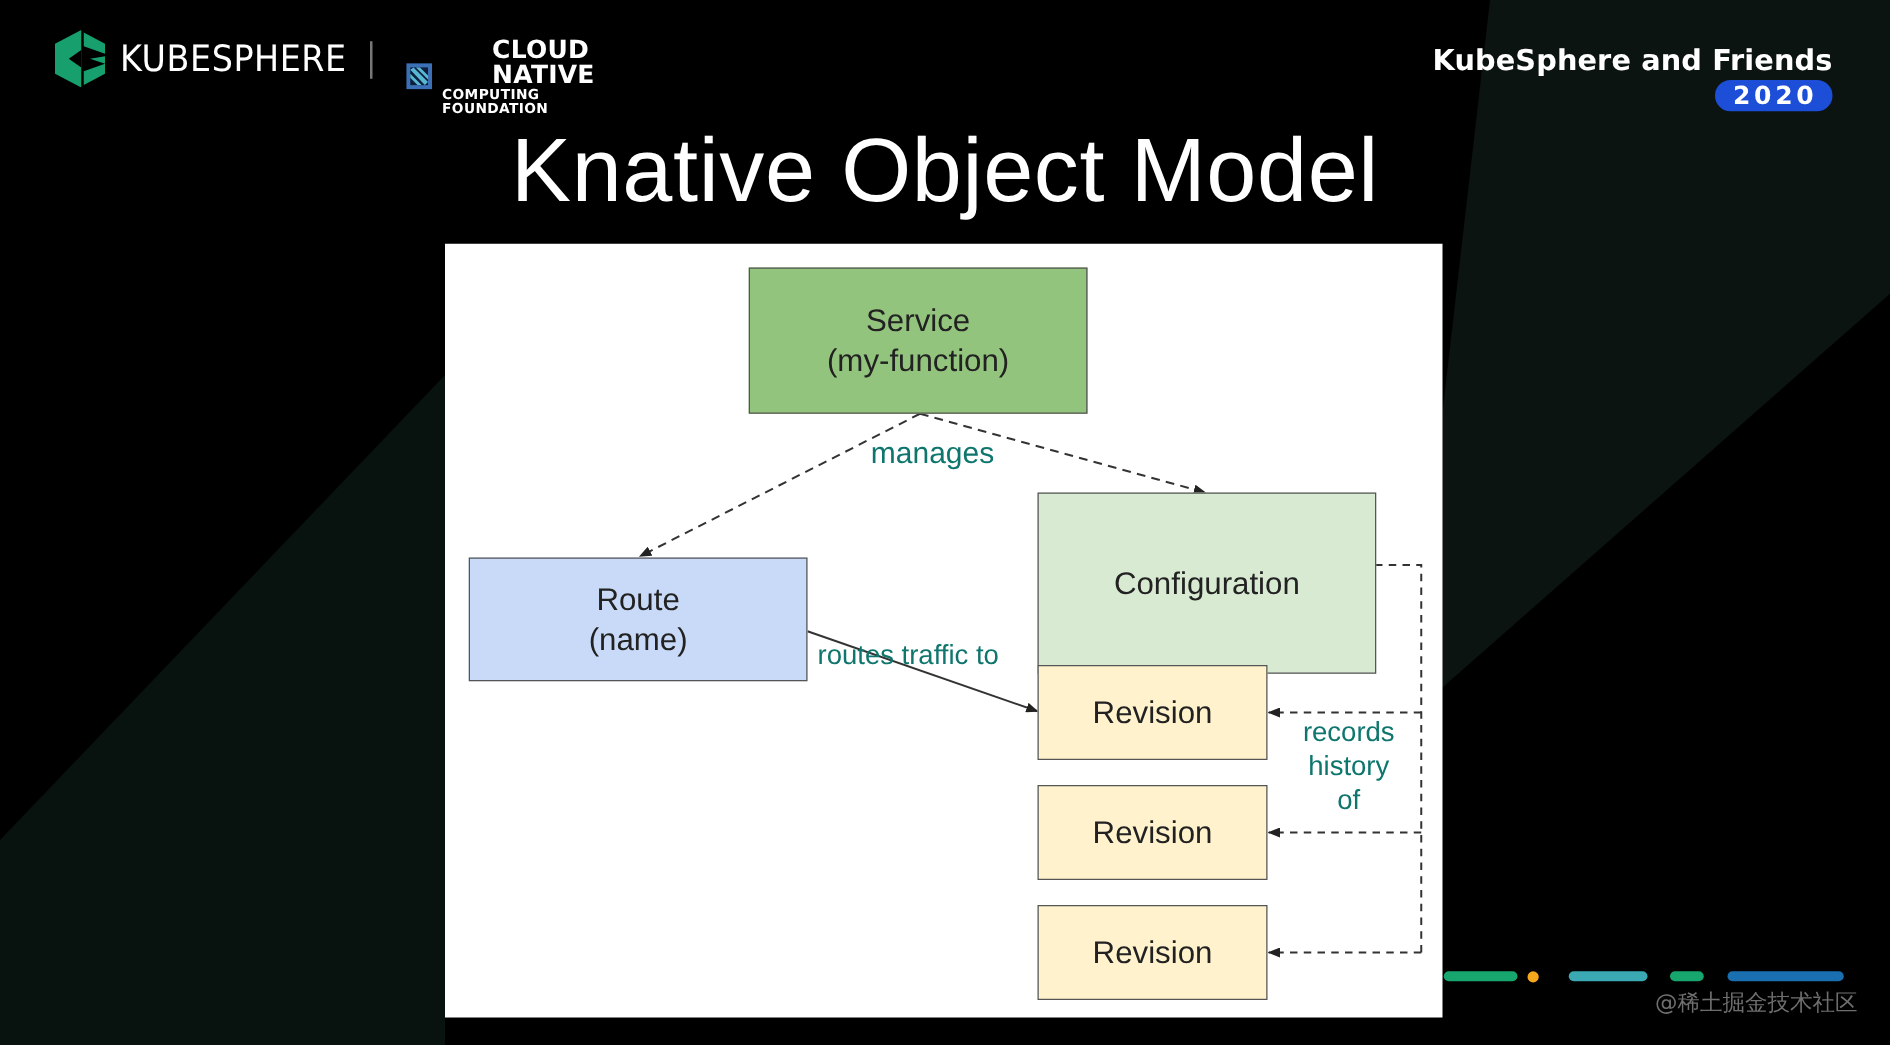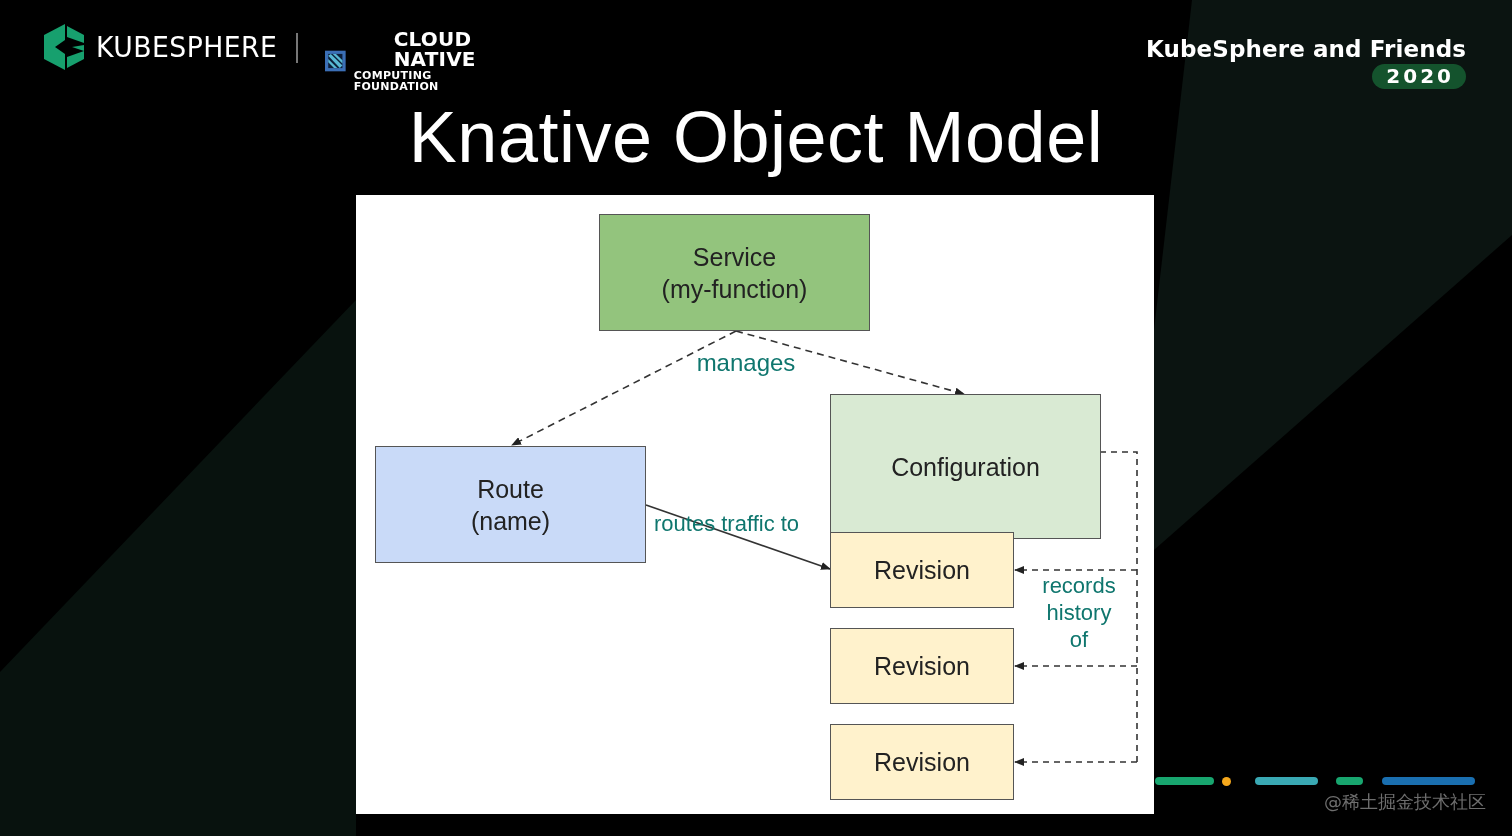--- a/index.html
+++ b/index.html
@@ -12,21 +12,21 @@
     .header-logos { position: absolute; left: 44px; top: 24px; height: 46px; display: flex; align-items: center; }
     .ks-logo { display: flex; align-items: center; }
     .ks-text { color: #fff; font-family: "DejaVu Sans", sans-serif; font-size: 29px; letter-spacing: 0.5px; margin-left: 10px; font-weight: normal; transform: scaleX(0.92); transform-origin: left; }
     .divider { width: 1.5px; height: 30px; background: #777; position: absolute; left: 252px; top: 9px; }
     .cncf { position: absolute; left: 281px; top: 5px; display: flex; align-items: center; }
     .cncf-text { margin-left: 8px; color: #fff; line-height: 1; }
     .cncf-line1 { font-family: "DejaVu Sans", sans-serif; font-weight: bold; font-size: 20px; letter-spacing: 0.2px; margin-left: 40px; }
     .cncf-line2 { font-family: "DejaVu Sans", sans-serif; font-weight: bold; font-size: 11px; letter-spacing: 0.3px; margin-top: 1px; }
     .event { position: absolute; right: 46px; top: 36px; text-align: right; }
     .event-title { color: #fff; font-family: "DejaVu Sans", sans-serif; font-weight: bold; font-size: 23px; letter-spacing: 0.1px; }
-    .event-year { display: inline-block; margin-top: 2px; background: #14532d; color: #fff; font-family: "DejaVu Sans", sans-serif; font-weight: bold; font-size: 20px; letter-spacing: 3px; padding: 0 12px 0 14px; border-radius: 13px; height: 25px; line-height: 25px; }
+    .event-year { display: inline-block; margin-top: 2px; background: #1d4ed8; color: #fff; font-family: "DejaVu Sans", sans-serif; font-weight: bold; font-size: 20px; letter-spacing: 3px; padding: 0 12px 0 14px; border-radius: 13px; height: 25px; line-height: 25px; }
     .slide-title { position: absolute; left: 0; width: 1512px; top: 96px; text-align: center; color: #fff; font-size: 72px; font-family: "Liberation Sans", sans-serif; font-weight: normal; letter-spacing: 0.5px; }
     .diagram { position: absolute; left: 356px; top: 195px; width: 798px; height: 619px; background: #fff; }
     .node { position: absolute; box-sizing: border-box; border: 1.5px solid #555; display: flex; flex-direction: column; align-items: center; justify-content: center; color: #222; font-family: "Liberation Sans", sans-serif; font-size: 25px; line-height: 32px; text-align: left; }
     .lbl { position: absolute; color: #0f766e; font-family: "Liberation Sans", sans-serif; font-size: 22px; line-height: 27px; text-align: center; }
     .dots { position: absolute; top: 777px; left: 1155px; height: 9px; }
     .dot-seg { position: absolute; height: 8px; border-radius: 4px; top: 0; }
     .watermark { position: absolute; right: 26px; top: 790px; color: #6e6e6e; font-family: "DejaVu Sans", sans-serif; font-size: 18px; }
   </style>
 </head>
 <body>
@@ -88,21 +88,21 @@
     <line x1="781" y1="375" x2="659" y2="375" stroke="#333" stroke-width="1.6" stroke-dasharray="6,5" marker-end="url(#arr)"></line>
     <line x1="781" y1="471" x2="659" y2="471" stroke="#333" stroke-width="1.6" stroke-dasharray="6,5" marker-end="url(#arr)"></line>
     <line x1="781" y1="567" x2="659" y2="567" stroke="#333" stroke-width="1.6" stroke-dasharray="6,5" marker-end="url(#arr)"></line>
   </svg>
 
   <div class="node" style="left:243px;top:19px;width:271px;height:117px;background:#93c47d;">
     <span>Service</span>
     <span>(my-function)</span>
   </div>
 
-  <div class="node" style="left:19px;top:251px;width:271px;height:117px;background:#c9daf8;">
+  <div class="node" style="left:19px;top:251px;width:271px;height:99px;background:#c9daf8;">
     <span>Route</span>
     <span>(name)</span>
   </div>
 
   <div class="node" style="left:474px;top:199px;width:271px;height:145px;background:#d9ead3;">
     <span>Configuration</span>
   </div>
 
   <div class="node" style="left:474px;top:337px;width:184px;height:76px;background:#fff2cc;">
     <span>Revision</span>

